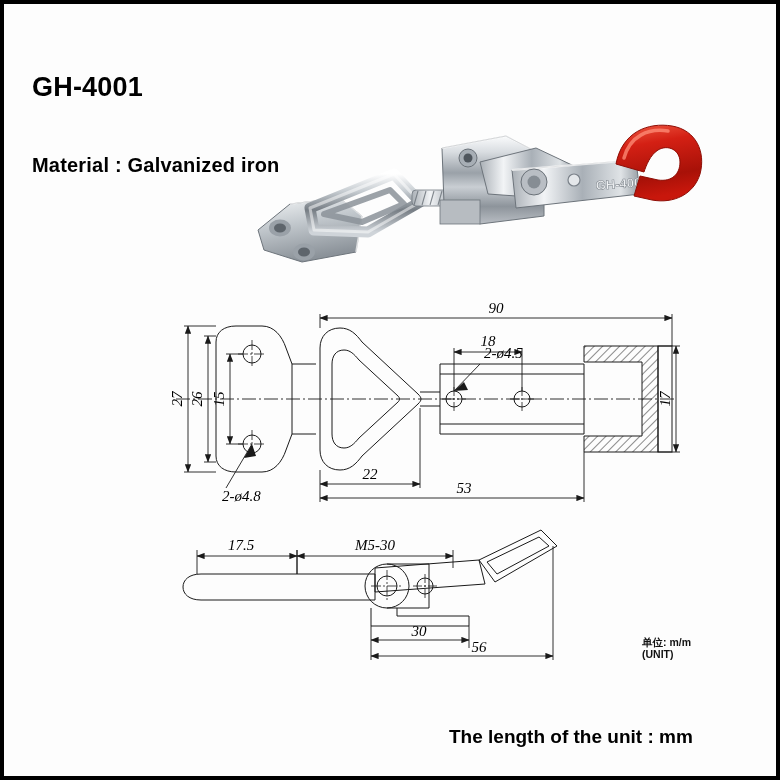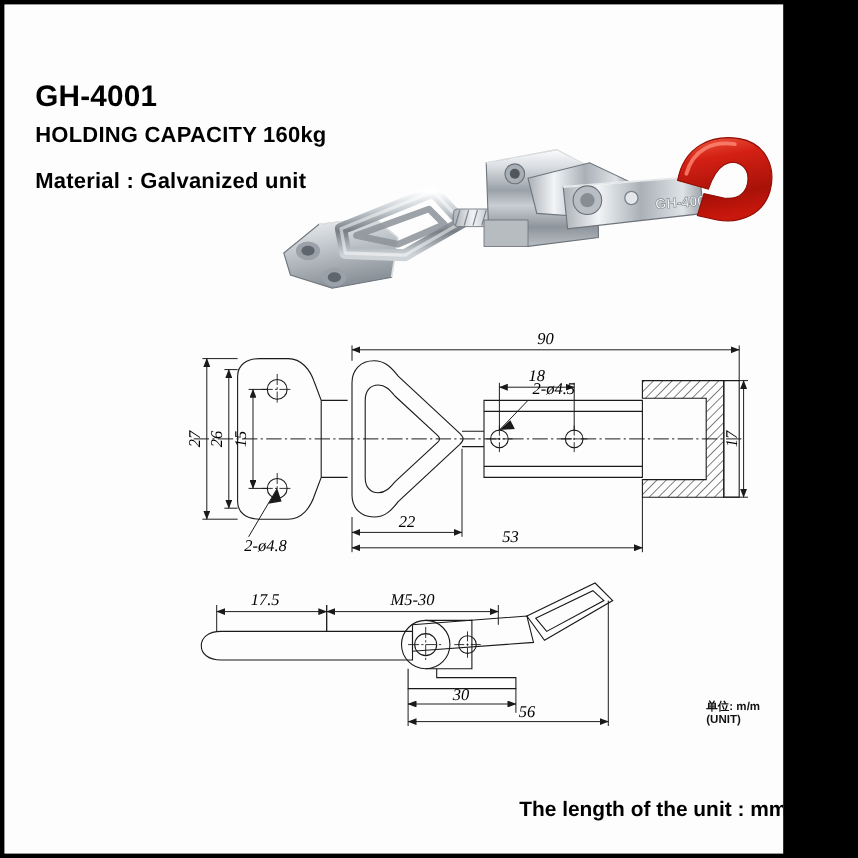--- a/index.html
+++ b/index.html
@@ -4,59 +4,58 @@
 <style>
   html,body{margin:0;padding:0;}
   body{
     width:780px;height:780px;
     background:#000;
     font-family:"Liberation Sans",sans-serif;
     overflow:hidden;
   }
   #canvas{
     position:absolute;left:4px;top:4px;
-    width:708px;height:772px;
+    width:772px;height:772px;
     background:#fdfdfd;
     overflow:hidden;
   }
   .spec{
     position:absolute;
     color:#000;
     font-weight:bold;
     white-space:nowrap;
     letter-spacing:.2px;
   }
   #spec-model{left:28px;top:68px;font-size:27px;}
   #spec-capacity{left:28px;top:108px;font-size:20px;}
   #spec-material{left:28px;top:150px;font-size:20px;}
   #spec-weight{left:30px;top:192px;font-size:19px;}
 
   #caption{
-    position:absolute;left:468px;top:722px;
+    position:absolute;left:445px;top:722px;
     font-size:19px;font-weight:bold;color:#000;white-space:nowrap;text-align:right;
   }
   #unit-note{
     position:absolute;left:638px;top:632px;
     font-size:10.5px;font-weight:bold;color:#111;
     line-height:12px;white-space:nowrap;
   }
   #photo,#dwg-top,#dwg-bottom{position:absolute;}
   #photo{left:240px;top:108px;}
   #dwg-top{left:160px;top:288px;}
   #dwg-bottom{left:175px;top:520px;}
   .dim{font-family:"Liberation Serif",serif;font-style:italic;font-size:15px;fill:#000;}
 </style>
 </head>
 <body>
 
 <div id="canvas">
 
   <div class="spec" id="spec-model">GH-4001</div>
-  <div class="spec" id="spec-capacity">HOLDING CAPACITY 160kg</div>
-  <div class="spec" id="spec-material">Material :  Galvanized unit</div>
+  <div class="spec" id="spec-material">Material :  Galvanized iron</div>
 
   <svg id="photo" width="460" height="175" viewBox="0 0 460 175">
     <defs>
       <linearGradient id="steelV" x1="0" y1="0" x2="0" y2="1">
         <stop offset="0" stop-color="#fafbfc"></stop>
         <stop offset=".18" stop-color="#d9dde1"></stop>
         <stop offset=".42" stop-color="#9aa1a8"></stop>
         <stop offset=".58" stop-color="#c9ced3"></stop>
         <stop offset=".80" stop-color="#8d949b"></stop>
         <stop offset="1" stop-color="#b9bec4"></stop>

